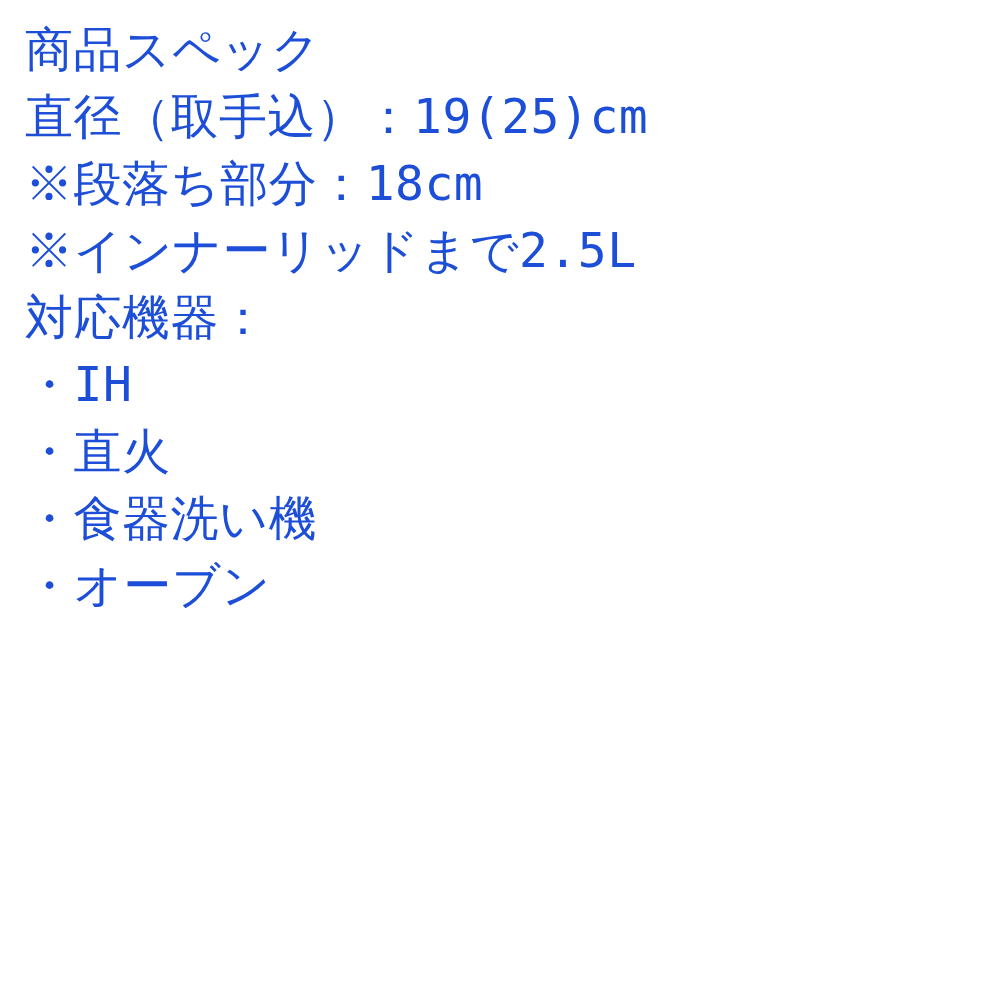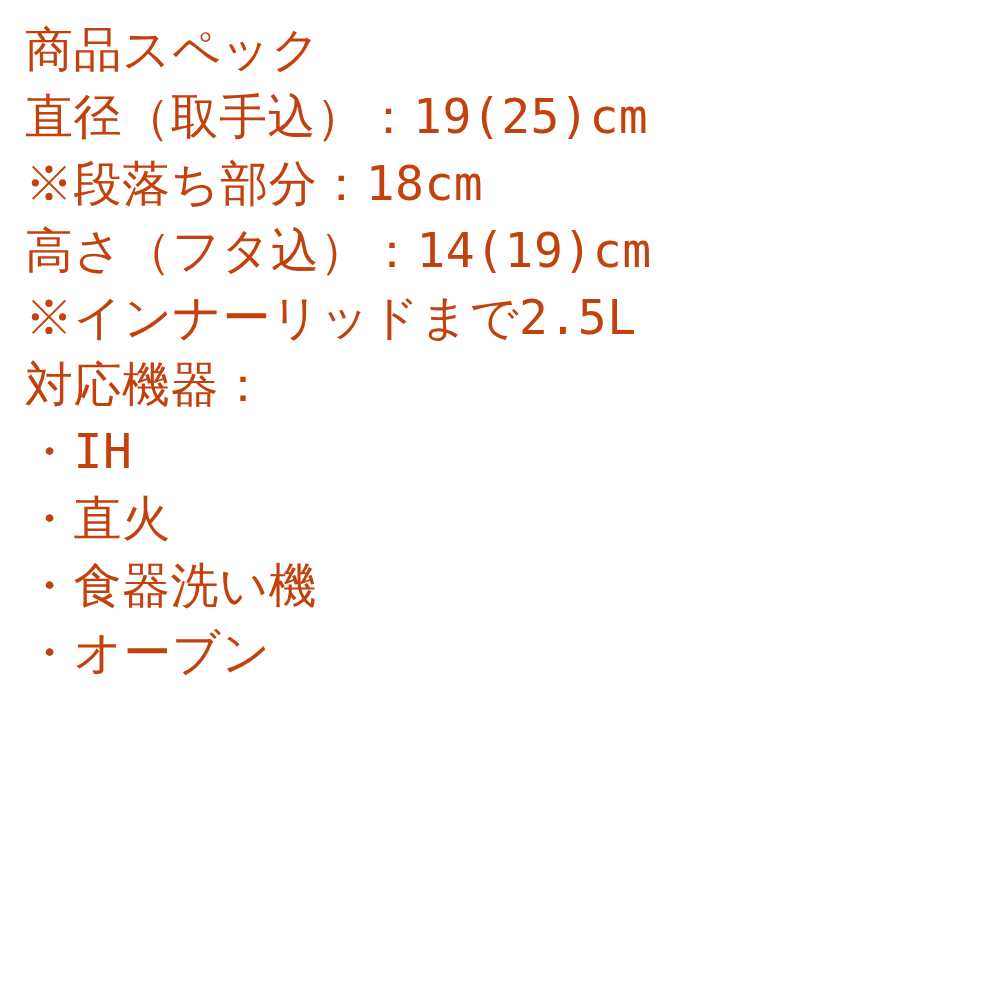--- a/index.html
+++ b/index.html
@@ -8,37 +8,36 @@
     background: #ffffff;
   }
   body {
     width: 1000px;
     height: 1000px;
     overflow: hidden;
     font-family: "DejaVu Sans Mono", "Liberation Mono", monospace;
   }
   .spec-block {
     padding: 16px 10px 0 25px;
-    color: #c2410c;
+    color: #1d4ed8;
     font-size: 48px;
     line-height: 67px;
     letter-spacing: 0.5px;
     white-space: nowrap;
   }
   .line {
     height: 67px;
   }
 </style>
 </head>
 <body style="color: rgb(62, 66, 71); background: rgb(255, 255, 255);">
 
 <main class="spec-block">
   <div class="line">商品スペック</div>
   <div class="line">直径（取手込）：19(25)cm</div>
   <div class="line">※段落ち部分：18cm</div>
-  <div class="line">高さ（フタ込）：14(19)cm</div>
   <div class="line">※インナーリッドまで2.5L</div>
   <div class="line">対応機器：</div>
   <div class="line">・IH</div>
   <div class="line">・直火</div>
   <div class="line">・食器洗い機</div>
   <div class="line">・オーブン</div>
 </main>
 
 </body></html>

